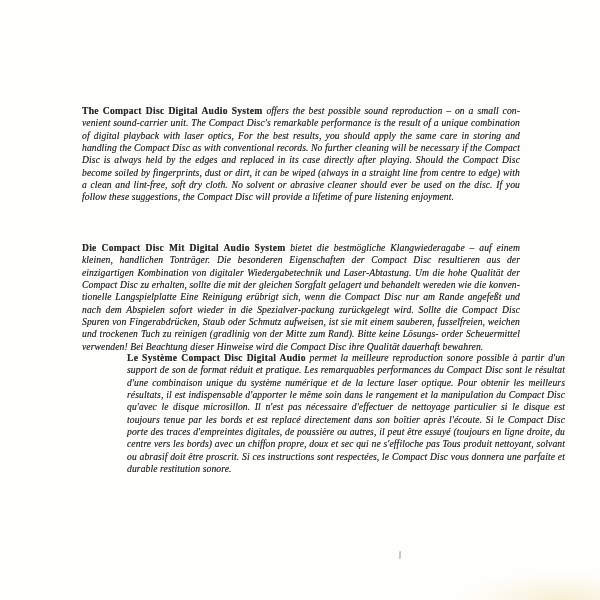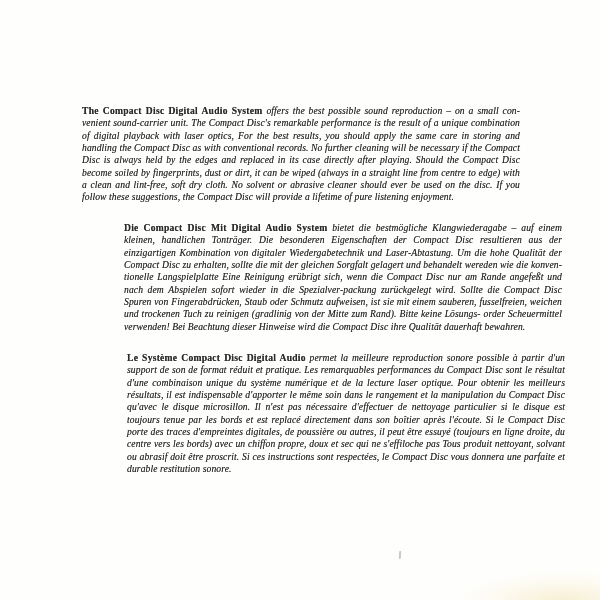--- a/index.html
+++ b/index.html
@@ -21,21 +21,21 @@
     width: 438px;
     margin: 0;
     font-size: 9.6px;
     line-height: 12.35px;
     text-align: justify;
     color: #2b2b2b;
     text-shadow: 0 0 0.45px rgba(43,43,43,0.65);
     letter-spacing: 0.1px;
   }
   .para-english { top: 105px; }
-  .para-german  { top: 222px; margin-left: 42px; }
+  .para-german  { top: 242px; }
   .para-french  { top: 352px; margin-left: 45px; }
   .lead {
     font-style: normal;
     font-weight: 600;
     letter-spacing: 0.25px;
   }
   .body-text {
     font-style: italic;
   }
   .stain {

